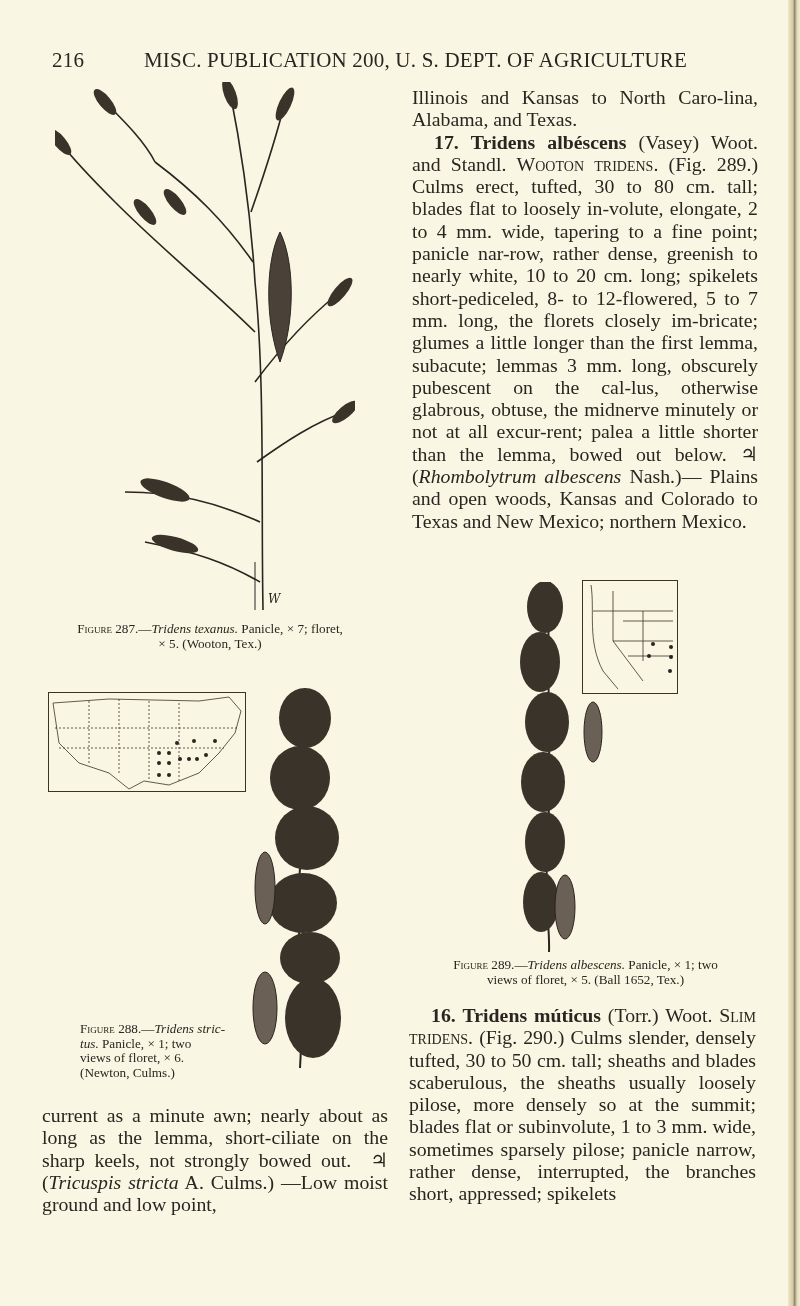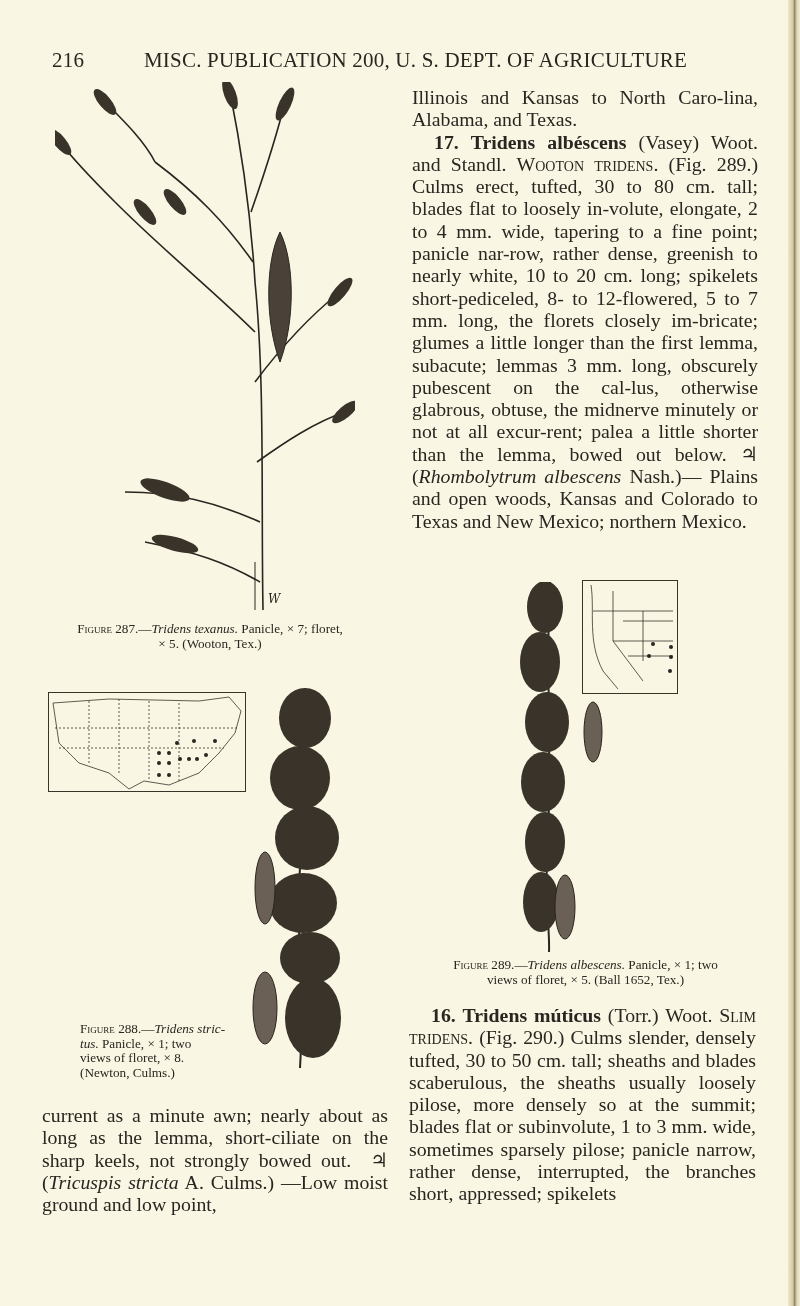--- a/index.html
+++ b/index.html
@@ -107,21 +107,21 @@
       <ellipse cx="88" cy="330" rx="28" ry="40"></ellipse>
     </g>
     <ellipse cx="40" cy="200" rx="10" ry="36" fill="#6a6055" stroke="#2a2520"></ellipse>
     <ellipse cx="40" cy="320" rx="12" ry="36" fill="#6a6055" stroke="#2a2520"></ellipse>
   </svg>
 </div>
 
 <div class="caption left" style="left:52px;top:1022px;width:190px;text-align:justify;margin-left:28px;">
   <span class="sc">Figure 288.—</span><span class="i">Tridens stric-</span><br>
   <span class="i">tus.</span><span> Panicle, × 1; two</span><br>
-  <span>views of floret, × 8.</span><br>
+  <span>views of floret, × 6.</span><br>
   <span>(Newton, Culms.)</span>
 </div>
 
 <div class="col" style="left:42px;top:1104px;width:346px;">
   <p><span>current as a minute awn; nearly about as long as the lemma, short-ciliate on the sharp keels, not strongly bowed out.</span> &nbsp;<span>♃</span> (<span class="i">Tricuspis stricta</span> <span>A. Culms.)</span> <span>—Low moist ground and low point,</span></p>
 </div>
 
 <div class="col" style="left:412px;top:86px;width:346px;">
   <p>Illinois and Kansas to North Caro-lina, Alabama, and Texas.</p>
   <p class="indent">

